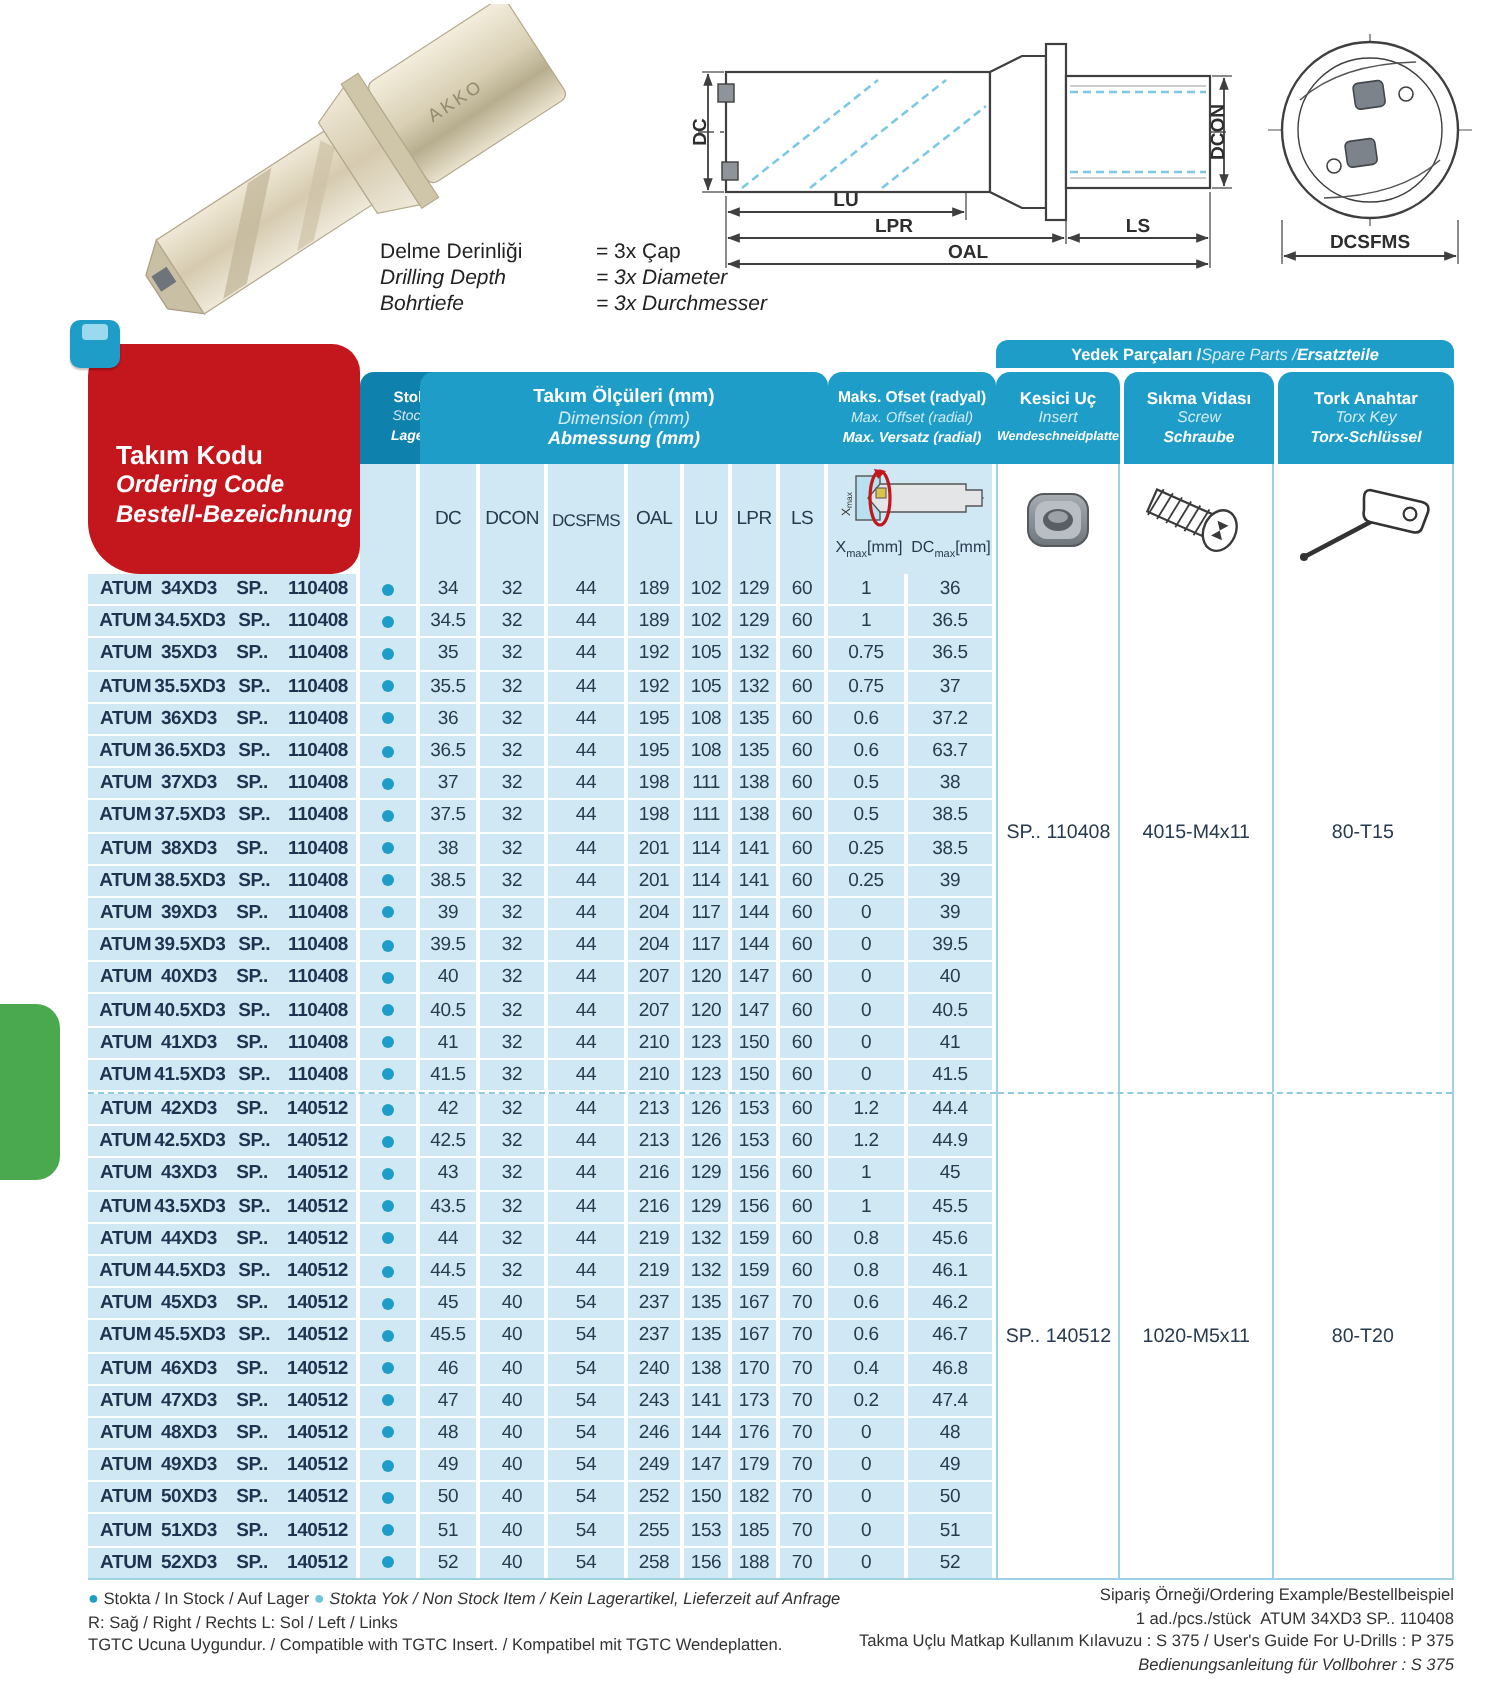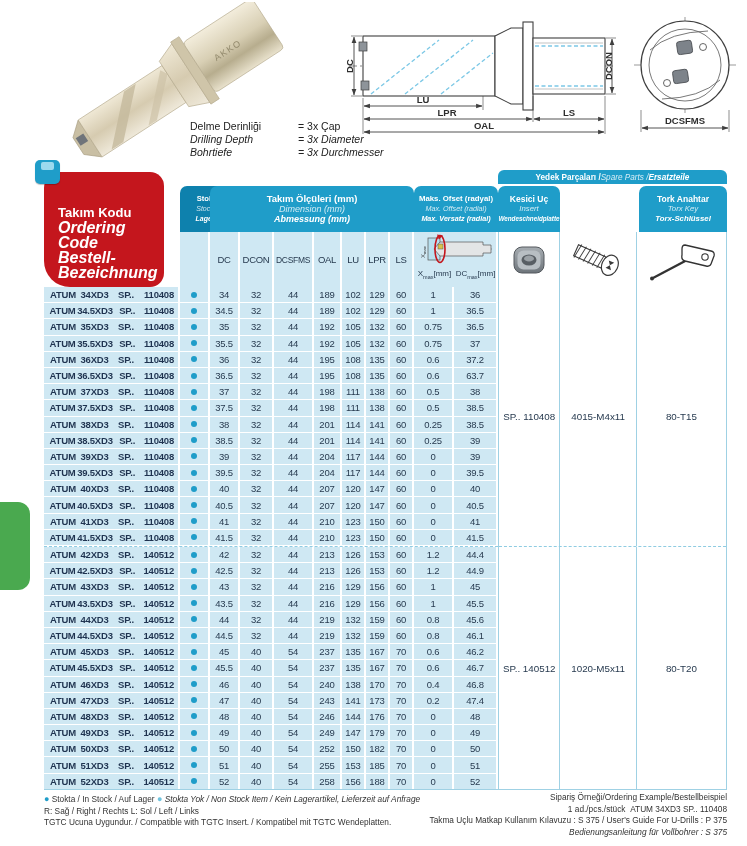--- a/index.html
+++ b/index.html
@@ -24,25 +24,25 @@
   .flute{stroke:#7cc8e6;stroke-width:1.3;stroke-dasharray:4,2.5;fill:none}
   .dim{stroke:#3f3f3f;stroke-width:0.9}
   .ext{stroke:#3f3f3f;stroke-width:0.6}
   .dimlab{font:bold 9.5px "Liberation Sans",sans-serif;fill:#2e2e2e}
 
   
   #catalog-table{position:absolute;left:44px;top:168px;width:683px;height:622px}
   .corner-icon{position:absolute;left:-9px;top:-8px;width:25px;height:24px;background:var(--teal);
     border-radius:5px;z-index:5;box-shadow:0 1px 1px rgba(0,0,0,.25)}
   .corner-icon .notch{position:absolute;left:6px;top:2px;width:13px;height:8px;background:#9bd9ee;border-radius:2px}
-  .code-head{position:absolute;left:0;top:4px;width:120px;height:115px;background:var(--red);
+  .code-head{position:absolute;left:0;top:4px;width:136px;height:115px;background:var(--red);
     border-radius:16px 14px 14px 26px;color:#fff;display:flex;flex-direction:column;justify-content:center;
     padding:26px 0 0 14px;line-height:15px}
   .code-head .l1{font-weight:bold;font-size:13px}
-  .code-head .l2,.code-head .l3{font-weight:bold;font-style:italic;font-size:16px}
+  .code-head .l2,.code-head .l3{font-weight:bold;font-style:italic;font-size:12px}
   .band{position:absolute;top:18px;height:46px;background:var(--teal);border-radius:7px 7px 0 0}
   .tri{display:flex;flex-direction:column;justify-content:center;align-items:center;height:100%;
     color:#fff;text-align:center;line-height:10px}
   .tri .l1{font-weight:bold;font-size:8.5px}
   .tri .l2{font-style:italic;font-size:7.8px;color:rgba(255,255,255,.8)}
   .tri .l3{font-weight:bold;font-style:italic;font-size:7.8px}
   .stock-head{left:136px;width:50px;background:var(--tealDark)}
   .stock-head .l1{font-size:7.6px}.stock-head .l2,.stock-head .l3{font-size:7px}
   .dims-band{left:166px;width:204px}
   .dims-band .l1{font-size:9.5px}.dims-band .l2,.dims-band .l3{font-size:9px}
@@ -265,20 +265,27 @@
         <span class="l3">Abmessung (mm)</span>
       </div>
     </div>
     <div class="band insert-head">
       <div class="tri">
         <span class="l1">Kesici Uç</span>
         <span class="l2">Insert</span>
         <span class="l3">Wendeschneidplatte</span>
       </div>
     </div>
+    <div class="band screw-head">
+      <div class="tri">
+        <span class="l1">Sıkma Vidası</span>
+        <span class="l2">Screw</span>
+        <span class="l3">Schraube</span>
+      </div>
+    </div>
     <div class="band torx-head">
       <div class="tri">
         <span class="l1">Tork Anahtar</span>
         <span class="l2">Torx Key</span>
         <span class="l3">Torx-Schlüssel</span>
       </div>
     </div>
 
     <div class="subrow stock-sub"></div>
     <div class="subrow dims-sub">

